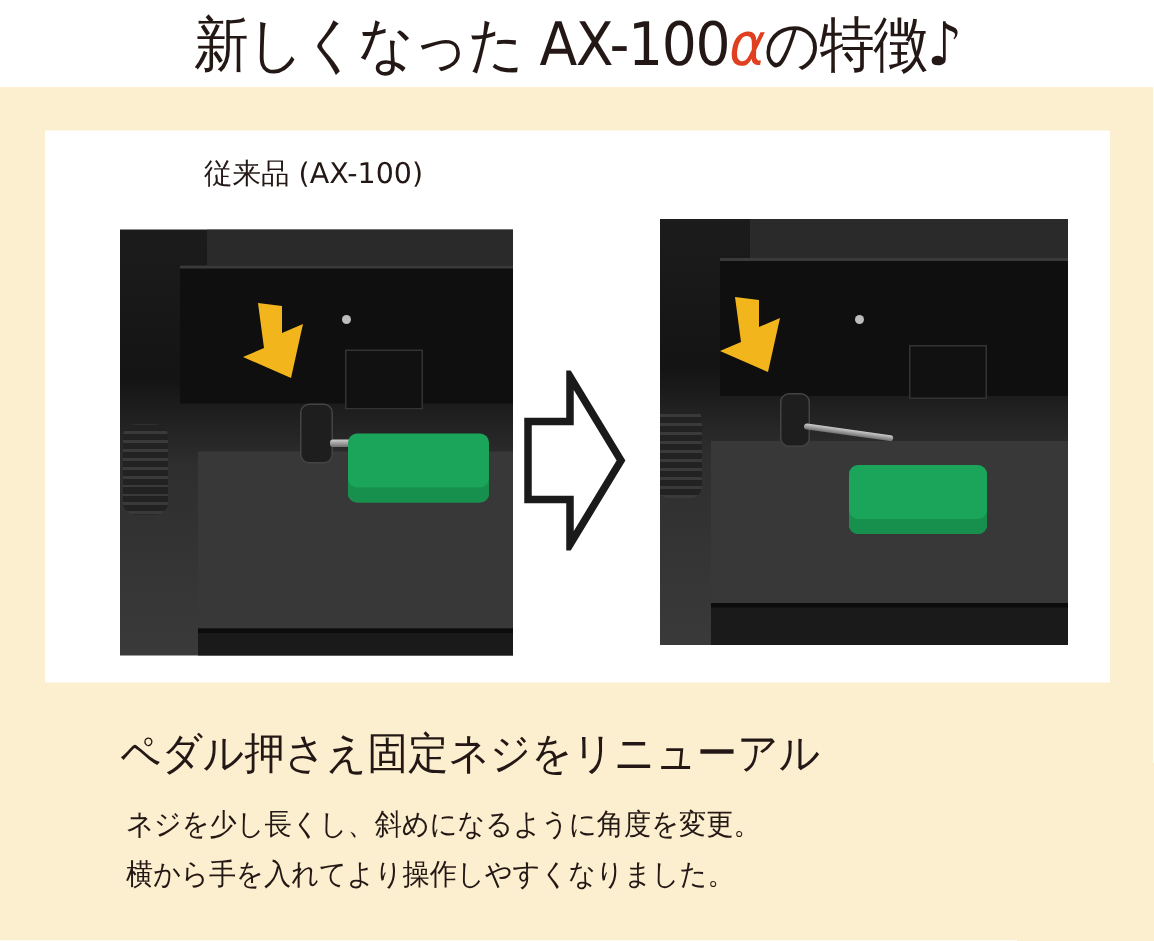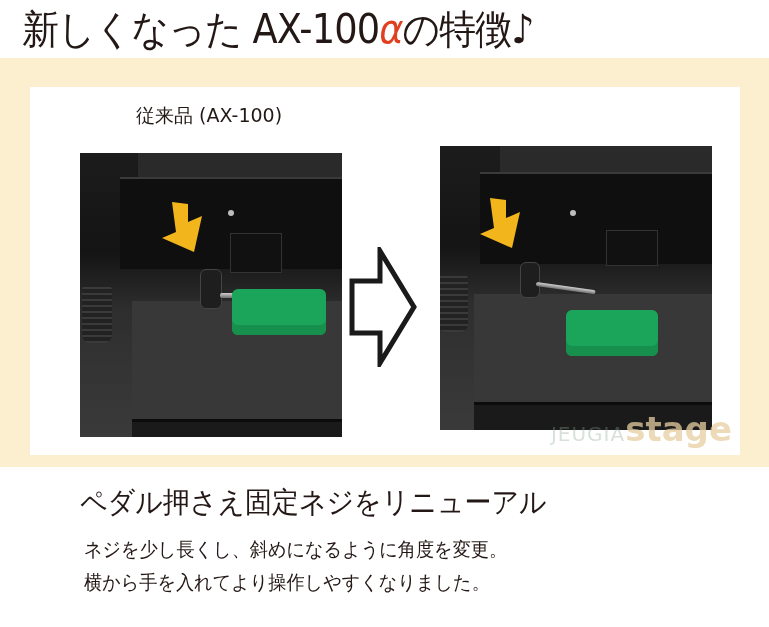--- a/index.html
+++ b/index.html
@@ -1,26 +1,26 @@
 <!DOCTYPE html>
 <html><head>
 <meta charset="utf-8">
 <style>
   * { box-sizing: border-box; margin: 0; padding: 0; }
   html, body { width: 769px; height: 627px; overflow: hidden; background: #ffffff; }
   body { position: relative; font-family: "DejaVu Sans", "Liberation Sans", sans-serif; color: #231815; }
 
   .headline {
     position: absolute; left: 0; top: 0; width: 769px; height: 58px;
-    background: #ffffff; display: flex; align-items: center; justify-content: flex-start;
+    background: #ffffff; display: flex; align-items: center; justify-content: center;
   }
   .headline-text { font-size: 40px; letter-spacing: -1px; color: #231815; white-space: nowrap; transform: scaleX(0.92); }
   .headline-text .alpha { color: #e0401f; font-style: italic; }
 
-  .panel { position: absolute; left: 0; top: 58px; width: 769px; height: 409px; background: #fcefcf; }
+  .panel { position: absolute; left: 0; top: 58px; width: 769px; height: 569px; background: #fcefcf; }
 
   .photo-box {
     position: absolute; left: 30px; top: 29px; width: 710px; height: 368px; background: #ffffff;
   }
 
   .caption { position: absolute; font-size: 19px; color: #231815; white-space: nowrap; }
   .caption.left { left: 106px; top: 16px; }
   .caption.right { left: 468px; top: 16px; }
   .caption .a { font-style: italic; }
 
@@ -107,23 +107,20 @@
       <div class="bottom-rail" style="left:34px;top:256px;width:238px;height:28px;"></div>
       <div class="knob" style="left:-2px;top:126px;width:30px;height:60px;"></div>
       <div class="small-knob" style="left:80px;top:116px;width:20px;height:36px;"></div>
       <div class="screw-rod" style="left:96px;top:136px;width:60px;height:4px;transform:rotate(8deg);transform-origin:left;"></div>
       <div class="pedal" style="left:126px;top:164px;width:92px;height:46px;"></div>
       <svg class="yellow-arrow" style="left:36px;top:48px;" viewBox="0 0 60 60">
         <polygon points="14,4 30,6 30,24 44,18 36,54 4,40 18,34" fill="#f3b51c"></polygon>
       </svg>
     </div>
 
-    <div class="watermark">
-      <span class="brand1">JEUGIA</span><span class="brand2">stage</span>
-    </div>
   </div>
 
   <div class="feature-title">ペダル押さえ固定ネジをリニューアル</div>
   <div class="feature-body">
     <div>ネジを少し長くし、斜めになるように角度を変更。</div>
     <div>横から手を入れてより操作しやすくなりました。</div>
   </div>
 </div>
 
 </body></html>

